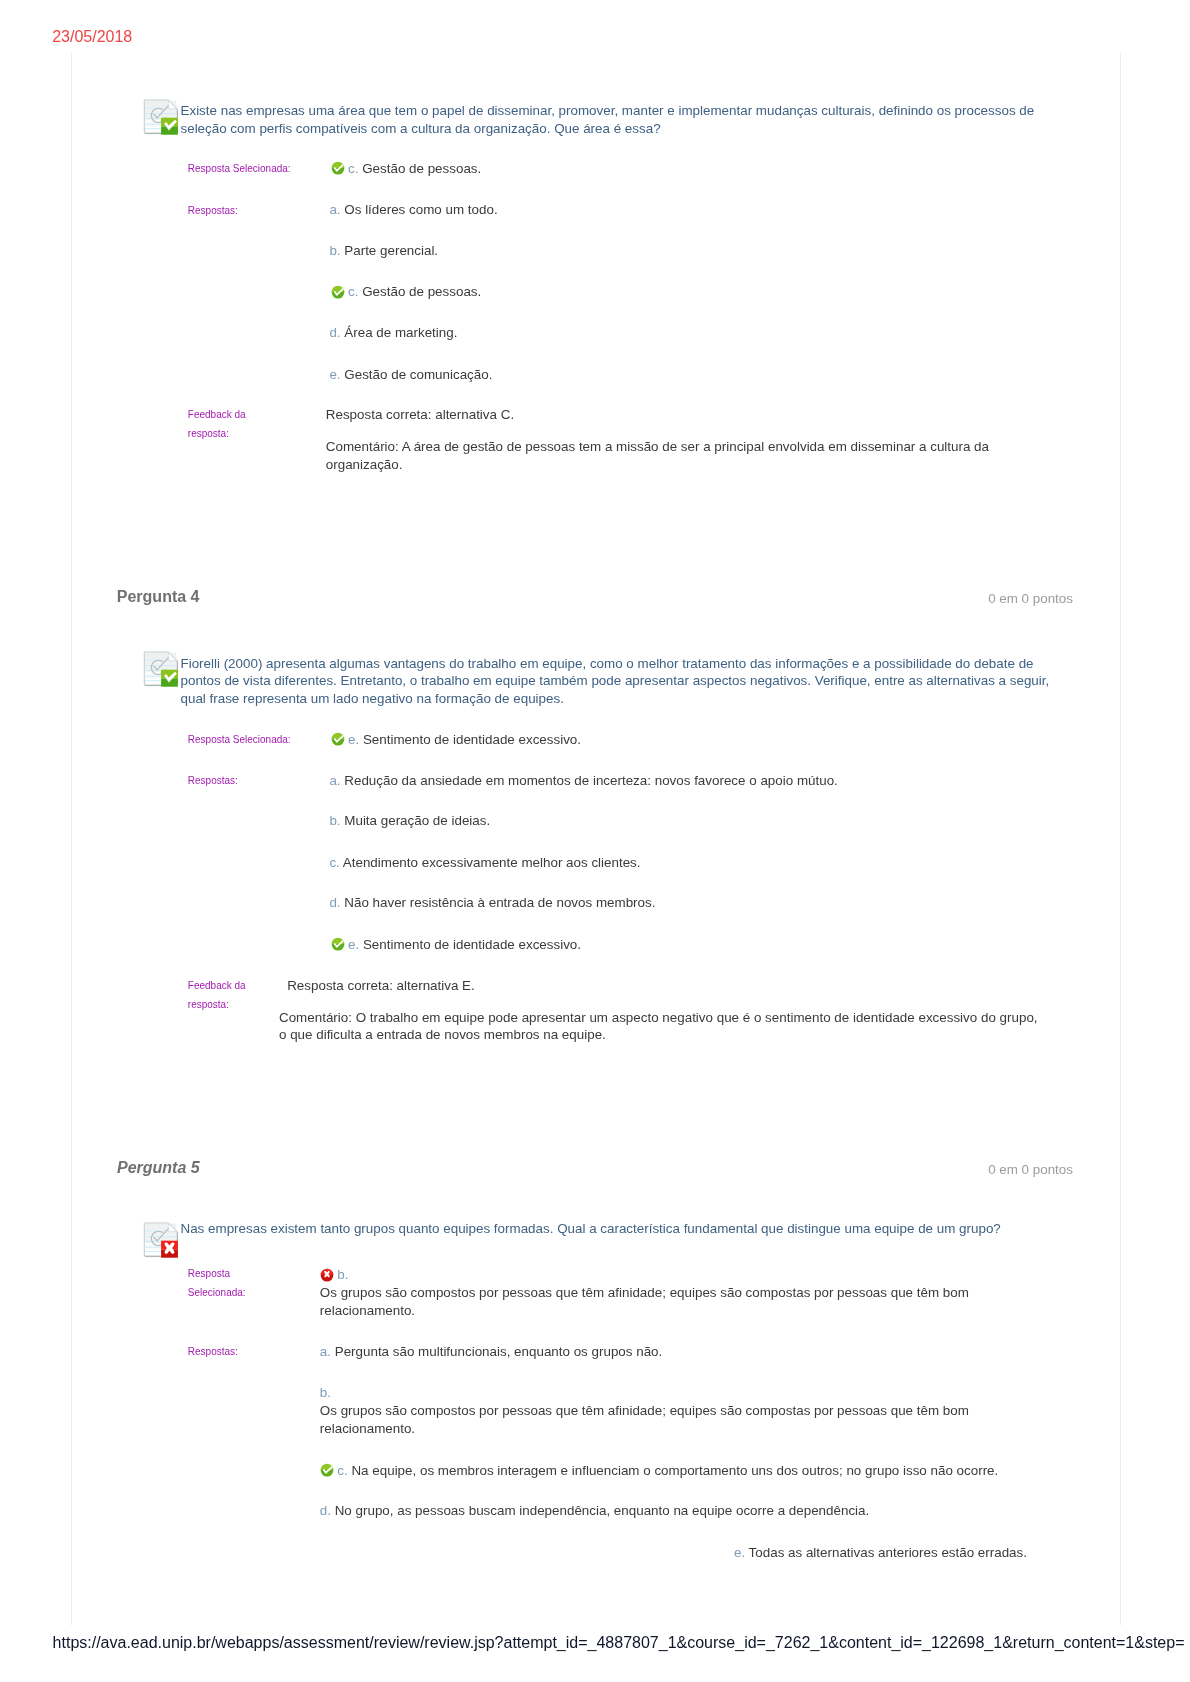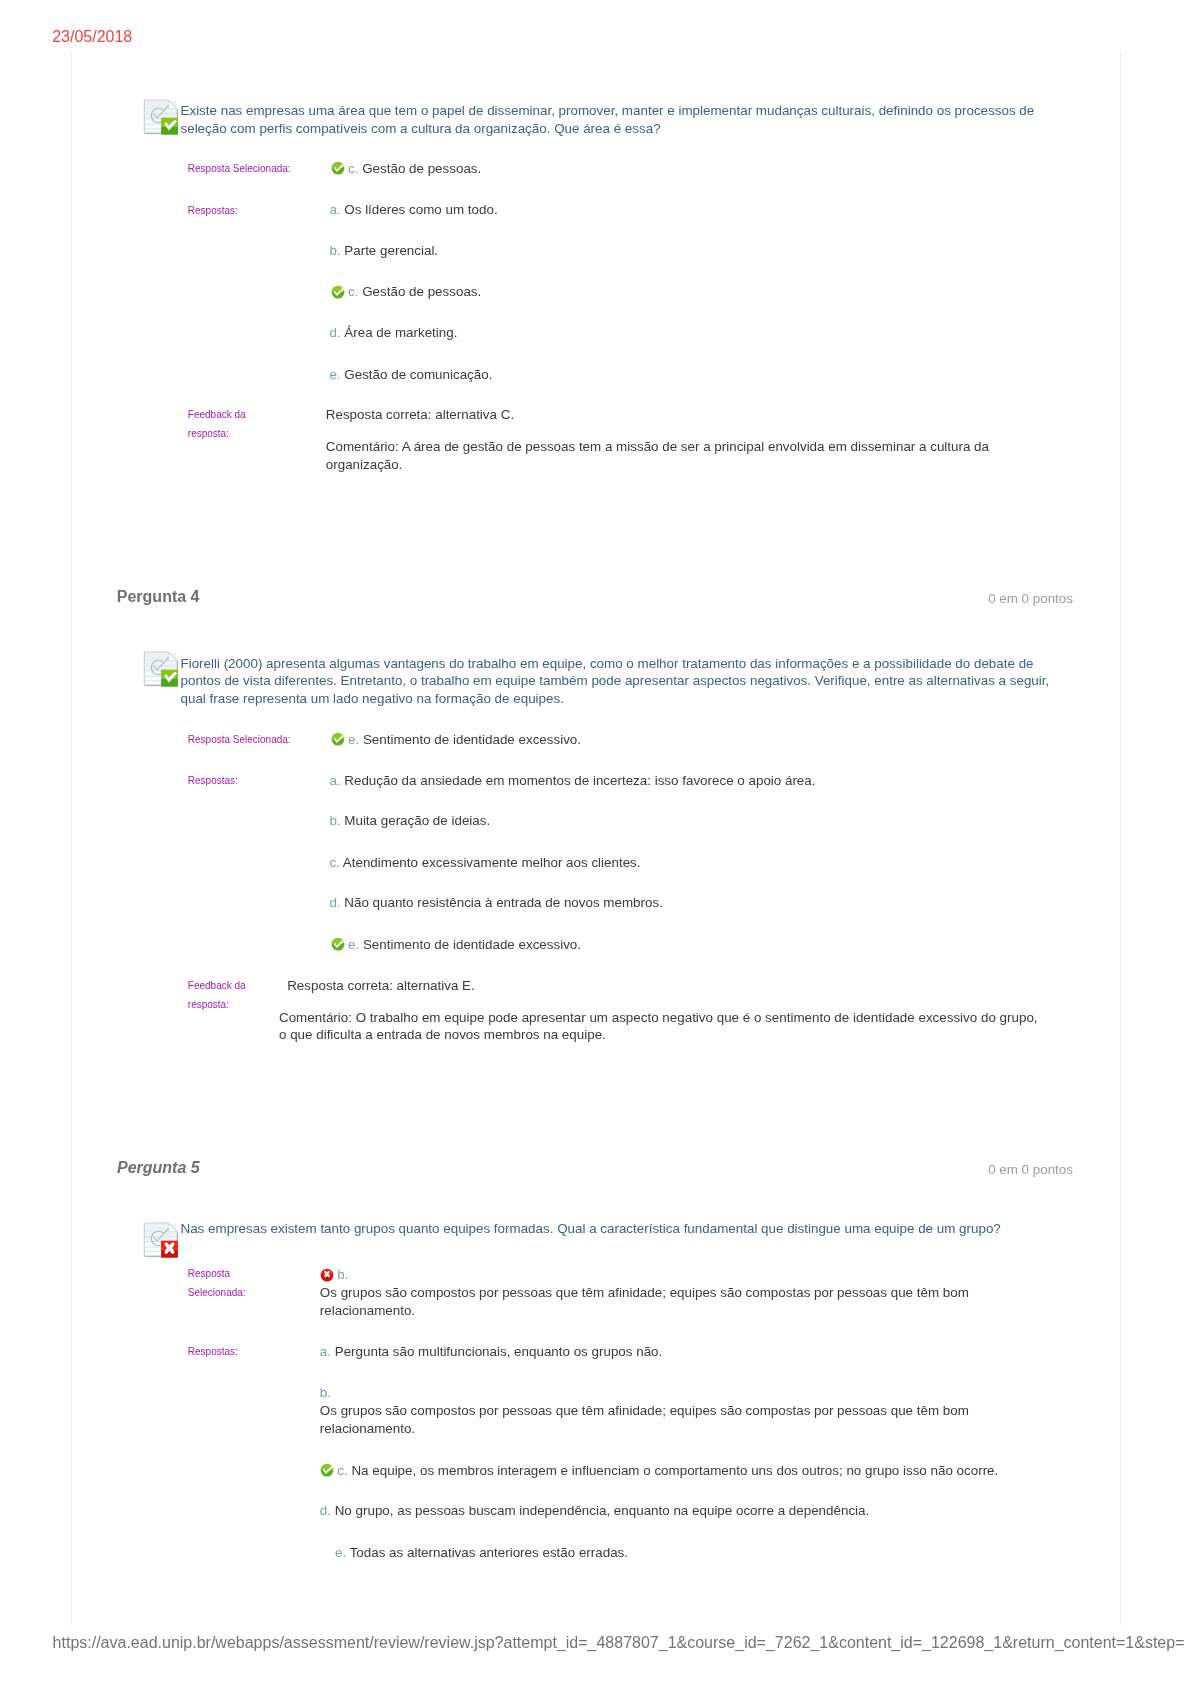--- a/index.html
+++ b/index.html
@@ -3,21 +3,21 @@
 <meta charset="utf-8">
 <title>Revisar envio do teste</title>
 <style>
   html,body{margin:0;padding:0;background:#fff;}
   body{width:1190px;height:1682px;position:relative;overflow:hidden;
        font-family:"Liberation Sans",sans-serif;color:#000;
        -webkit-font-smoothing:antialiased;}
   .pg{position:absolute;left:0;top:0;width:1190px;height:1682px;}
   .ph-date{position:absolute;left:52.2px;top:28px;font-size:16px;color:#ef4444;white-space:nowrap;}
   .ph-title{position:absolute;left:430.8px;top:28px;font-size:16px;color:#2e2e2e;white-space:nowrap;}
-  .pf-url{position:absolute;left:52.6px;top:1634px;font-size:16px;color:#737373;white-space:nowrap;}
+  .pf-url{position:absolute;left:52.6px;top:1634px;font-size:16px;color:#0f172a;white-space:nowrap;}
   .vrule{position:absolute;width:1px;background:#ebebeb;}
   .qh{position:absolute;font-size:16px;font-weight:bold;color:#707070;white-space:nowrap;}
   .qp{position:absolute;font-size:13.4px;color:#9c9c9c;white-space:nowrap;text-align:right;}
   .qt{position:absolute;font-size:13.4px;line-height:17.8px;color:#3f6184;}
   .lbl{position:absolute;font-size:10px;line-height:19px;color:#a21caf;}
   .lbl1{line-height:17.8px;}
   .val{position:absolute;font-size:13.4px;line-height:17.8px;color:#3b3b3b;}
   .ltr{color:#7f9cb8;}
   .ico{position:absolute;display:block;}
   .ic-sm{position:relative;display:inline-block;width:14px;height:14px;vertical-align:-2.5px;margin-right:3.5px;}
@@ -113,24 +113,24 @@
 </g>
       </svg>  
       <div class="qt" style="left:180.5px;top:654.5px;width:872px;"><span>Fiorelli (2000) apresenta algumas vantagens do trabalho em equipe, como o melhor tratamento das informações e a possibilidade do debate de pontos de vista diferentes. Entretanto, o trabalho em equipe também pode apresentar aspectos negativos. Verifique, entre as alternativas a seguir, qual frase representa um lado negativo na formação de equipes.</span></div>
   <div class="lbl lbl1" style="left:187.8px;top:730.6px;width:140px;"><span>Resposta Selecionada:</span></div>
   <div class="val" style="left:330.5px;top:730.5px;width:700px;"><svg class="ic-sm" width="14" height="14" viewBox="0 0 14 14">
           <path d="M7 0.7 A6.4 6.4 0 0 1 13.4 7.1 L0.6 7.1 A6.4 6.4 0 0 1 7 0.7 Z" fill="#8ec726"></path>
           <path d="M0.6 7.1 L13.4 7.1 A6.4 6.4 0 0 1 0.6 7.1 Z" fill="#5fae1c"></path>
           <path d="M3.4 6.5 L5.9 9.6 L12.3 3.6" fill="none" stroke="#ffffff" stroke-width="1.75" stroke-linejoin="miter" stroke-linecap="butt"></path>
         </svg><span class="ltr">e.</span> <span>Sentimento de identidade excessivo.</span></div>
   <div class="lbl lbl1" style="left:187.8px;top:771.7px;width:130px;"><span>Respostas:</span></div>
-  <div class="val" style="left:329.4px;top:771.6px;width:700px;"><span class="ltr">a.</span> <span>Redução da ansiedade em momentos de incerteza: isso favorece o apoio área.</span></div>
+  <div class="val" style="left:329.4px;top:771.6px;width:700px;"><span class="ltr">a.</span> <span>Redução da ansiedade em momentos de incerteza: novos favorece o apoio mútuo.</span></div>
   <div class="val" style="left:329.4px;top:811.7px;width:700px;"><span class="ltr">b.</span> <span>Muita geração de ideias.</span></div>
   <div class="val" style="left:329.4px;top:853.6px;width:700px;"><span class="ltr">c.</span> <span>Atendimento excessivamente melhor aos clientes.</span></div>
-  <div class="val" style="left:329.4px;top:893.7px;width:700px;"><span class="ltr">d.</span> <span>Não quanto resistência à entrada de novos membros.</span></div>
+  <div class="val" style="left:329.4px;top:893.7px;width:700px;"><span class="ltr">d.</span> <span>Não haver resistência à entrada de novos membros.</span></div>
   <div class="val" style="left:330.5px;top:935.6px;width:700px;"><svg class="ic-sm" width="14" height="14" viewBox="0 0 14 14">
           <path d="M7 0.7 A6.4 6.4 0 0 1 13.4 7.1 L0.6 7.1 A6.4 6.4 0 0 1 7 0.7 Z" fill="#8ec726"></path>
           <path d="M0.6 7.1 L13.4 7.1 A6.4 6.4 0 0 1 0.6 7.1 Z" fill="#5fae1c"></path>
           <path d="M3.4 6.5 L5.9 9.6 L12.3 3.6" fill="none" stroke="#ffffff" stroke-width="1.75" stroke-linejoin="miter" stroke-linecap="butt"></path>
         </svg><span class="ltr">e.</span> <span>Sentimento de identidade excessivo.</span></div>
   <div class="lbl" style="left:187.8px;top:976.1px;width:95px;"><span>Feedback da</span><br><span>resposta:</span></div>
   <div class="val" style="left:287.2px;top:977px;width:740px;"><span>Resposta correta: alternativa E.</span></div>
   <div class="val" style="left:279px;top:1008.5px;width:765px;"><span>Comentário: O trabalho em equipe pode apresentar um aspecto negativo que é o sentimento de identidade excessivo do grupo, o que dificulta a entrada de novos membros na equipe.</span></div>
   </div>
   <div>
@@ -174,16 +174,16 @@
         </svg><span class="ltr">b.</span><br><span>Os grupos são compostos por pessoas que têm afinidade; equipes são compostas por pessoas que têm bom relacionamento.</span></div>
   <div class="lbl lbl1" style="left:187.8px;top:1343.3px;width:130px;"><span>Respostas:</span></div>
   <div class="val" style="left:319.8px;top:1343.3px;width:700px;"><span class="ltr">a.</span> <span>Pergunta são multifuncionais, enquanto os grupos não.</span></div>
   <div class="val" style="left:319.8px;top:1384.2px;width:660px;"><span class="ltr">b.</span><br><span>Os grupos são compostos por pessoas que têm afinidade; equipes são compostas por pessoas que têm bom relacionamento.</span></div>
   <div class="val" style="left:319.8px;top:1461.9px;width:700px;"><svg class="ic-sm" width="14" height="14" viewBox="0 0 14 14">
           <path d="M7 0.7 A6.4 6.4 0 0 1 13.4 7.1 L0.6 7.1 A6.4 6.4 0 0 1 7 0.7 Z" fill="#8ec726"></path>
           <path d="M0.6 7.1 L13.4 7.1 A6.4 6.4 0 0 1 0.6 7.1 Z" fill="#5fae1c"></path>
           <path d="M3.4 6.5 L5.9 9.6 L12.3 3.6" fill="none" stroke="#ffffff" stroke-width="1.75" stroke-linejoin="miter" stroke-linecap="butt"></path>
         </svg><span class="ltr">c.</span> <span>Na equipe, os membros interagem e influenciam o comportamento uns dos outros; no grupo isso não ocorre.</span></div>
   <div class="val" style="left:319.8px;top:1502px;width:700px;"><span class="ltr">d.</span> <span>No grupo, as pessoas buscam independência, enquanto na equipe ocorre a dependência.</span></div>
-  <div class="val" style="left:335px;top:1544px;width:700px;"><span class="ltr">e.</span> <span>Todas as alternativas anteriores estão erradas.</span></div>
+  <div class="val" style="left:327px;top:1544px;width:700px;text-align:right;"><span class="ltr">e.</span> <span>Todas as alternativas anteriores estão erradas.</span></div>
   </div>
   <div class="pf-url">https://ava.ead.unip.br/webapps/assessment/review/review.jsp?attempt_id=_4887807_1&amp;course_id=_7262_1&amp;content_id=_122698_1&amp;return_content=1&amp;step=</div>
 </div>
 
 </body></html>

